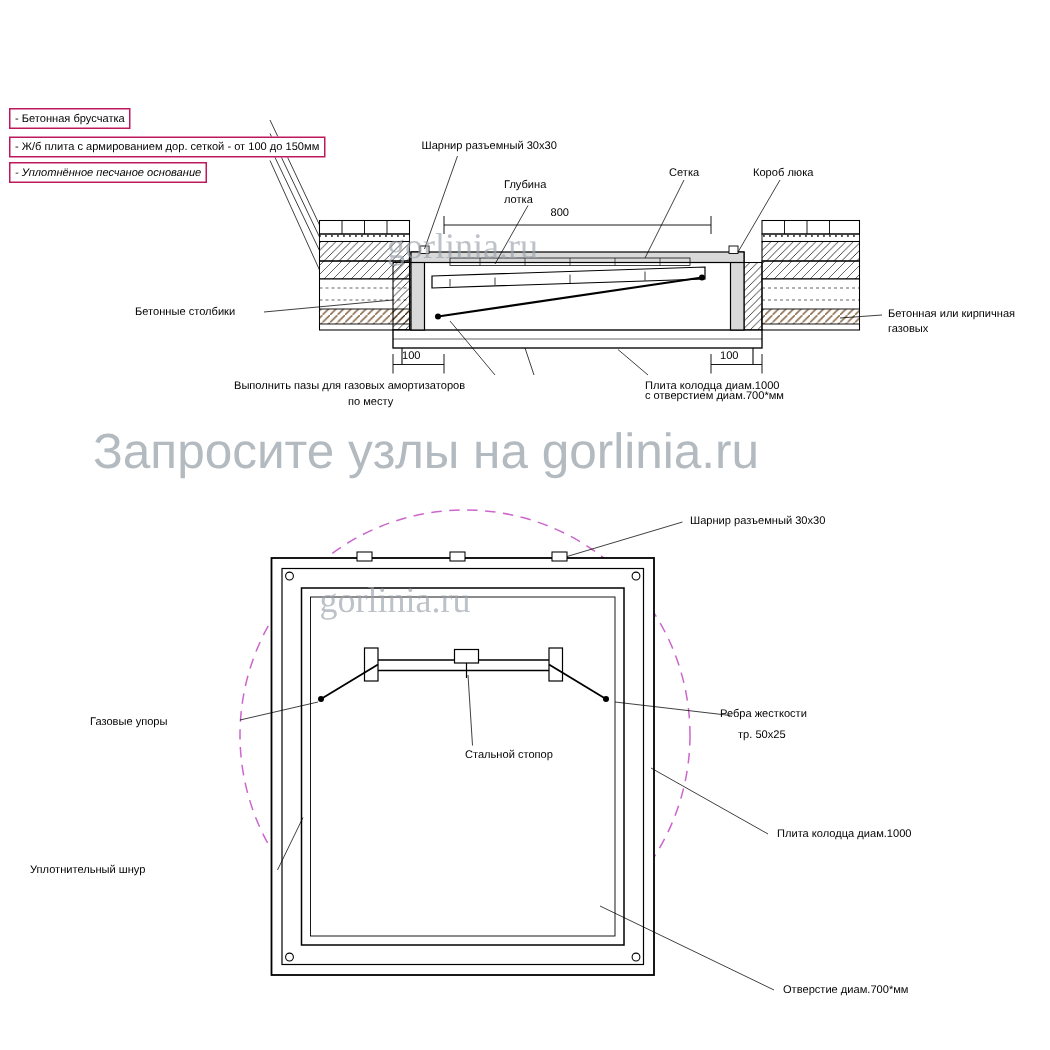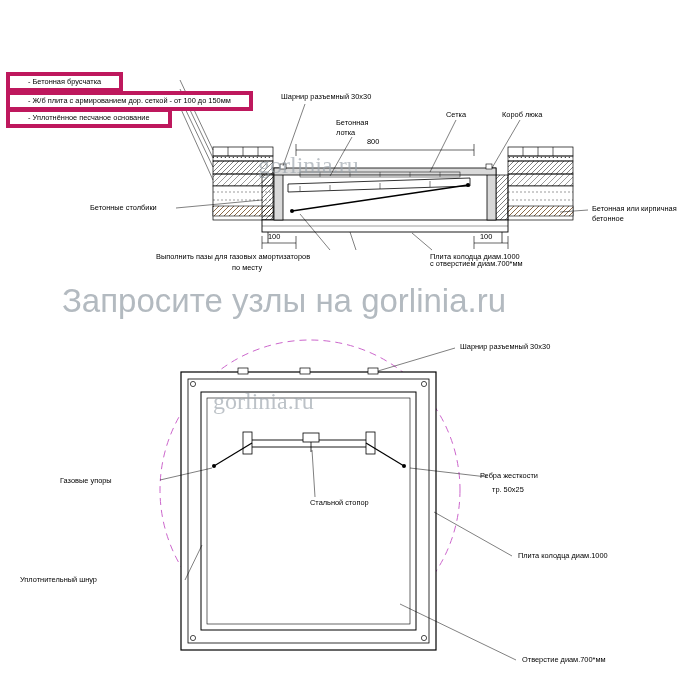--- a/index.html
+++ b/index.html
@@ -59,22 +59,22 @@
   #wm-bottom { left: 213px; top: 388px; }
 
   .lbl {
     position: absolute;
     font-size: 7.4px;
     line-height: 9.5px;
     color: #000;
     white-space: nowrap;
   }
   .lbl.boxed {
-    border: 4px solid #be185d;
-    padding: 1px 18px;
+    border: 1px solid #be185d;
+    padding: 1px 3px;
     background: #fff;
   }
 
   svg { position: absolute; left: 0; top: 0; }
 </style>
 </head>
 <body>
 
 <div id="stage">
 
@@ -249,35 +249,35 @@
       <line x1="315" y1="497" x2="312" y2="450"></line>
       <line x1="487" y1="477" x2="410" y2="468"></line>
       <line x1="185" y1="580" x2="202" y2="545"></line>
       <line x1="512" y1="556" x2="434" y2="512"></line>
       <line x1="516" y1="660" x2="400" y2="604"></line>
     </g>
   </svg>
 
   <div class="lbl boxed" style="left:6px; top:72px;">- Бетонная брусчатка</div>
   <div class="lbl boxed" style="left:6px; top:91px;">- Ж/б плита с армированием дор. сеткой - от 100 до 150мм</div>
-  <div class="lbl boxed" style="left:6px; top:108px;">- Уплотнённое песчаное основание</div>
+  <div class="lbl boxed" style="left:6px; top:108px;font-style:italic;">- Уплотнённое песчаное основание</div>
 
   <div class="lbl" style="left:281px; top:92px;">Шарнир разъемный 30х30</div>
-  <div class="lbl" style="left:336px; top:118px;">Бетонная</div>
+  <div class="lbl" style="left:336px; top:118px;">Глубина</div>
   <div class="lbl" style="left:336px; top:128px;">лотка</div>
   <div class="lbl" style="left:446px; top:110px;">Сетка</div>
   <div class="lbl" style="left:502px; top:110px;">Короб люка</div>
 
   <div class="lbl" style="left:367px; top:137px;">800</div>
   <div class="lbl" style="left:268px; top:232px;">100</div>
   <div class="lbl" style="left:480px; top:232px;">100</div>
 
   <div class="lbl" style="left:90px; top:203px;">Бетонные столбики</div>
   <div class="lbl" style="left:592px; top:204px;">Бетонная или кирпичная</div>
-  <div class="lbl" style="left:592px; top:214px;">бетонное</div>
+  <div class="lbl" style="left:592px; top:214px;">газовых</div>
 
   <div class="lbl" style="left:156px; top:252px;">Выполнить пазы для газовых амортизаторов</div>
   <div class="lbl" style="left:232px; top:263px;">по месту</div>
   <div class="lbl" style="left:430px; top:252px;">Плита колодца диам.1000</div>
   <div class="lbl" style="left:430px; top:259px;">с отверстием диам.700*мм</div>
 
   <div class="wm-small" id="wm-top">gorlinia.ru</div>
   <div class="wm-main">Запросите узлы на gorlinia.ru</div>
   <div class="wm-small" id="wm-bottom">gorlinia.ru</div>
 

